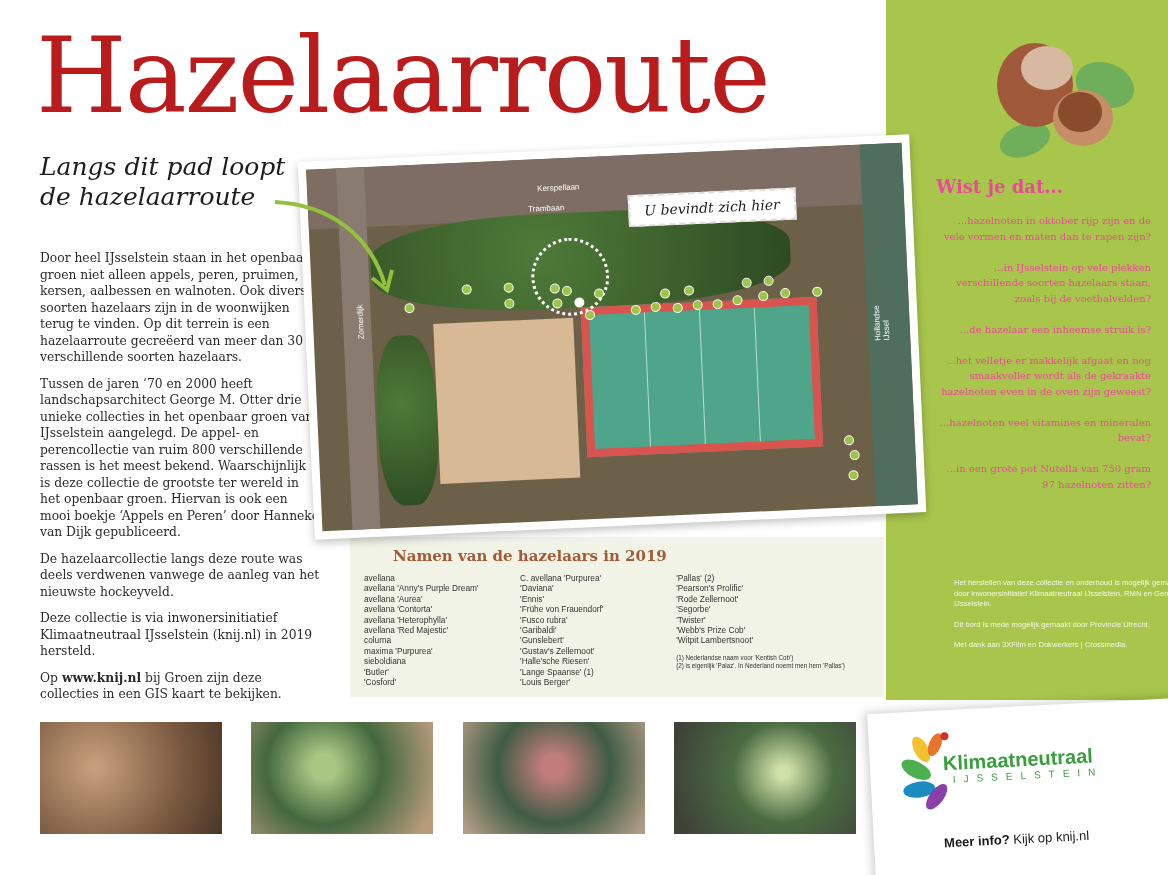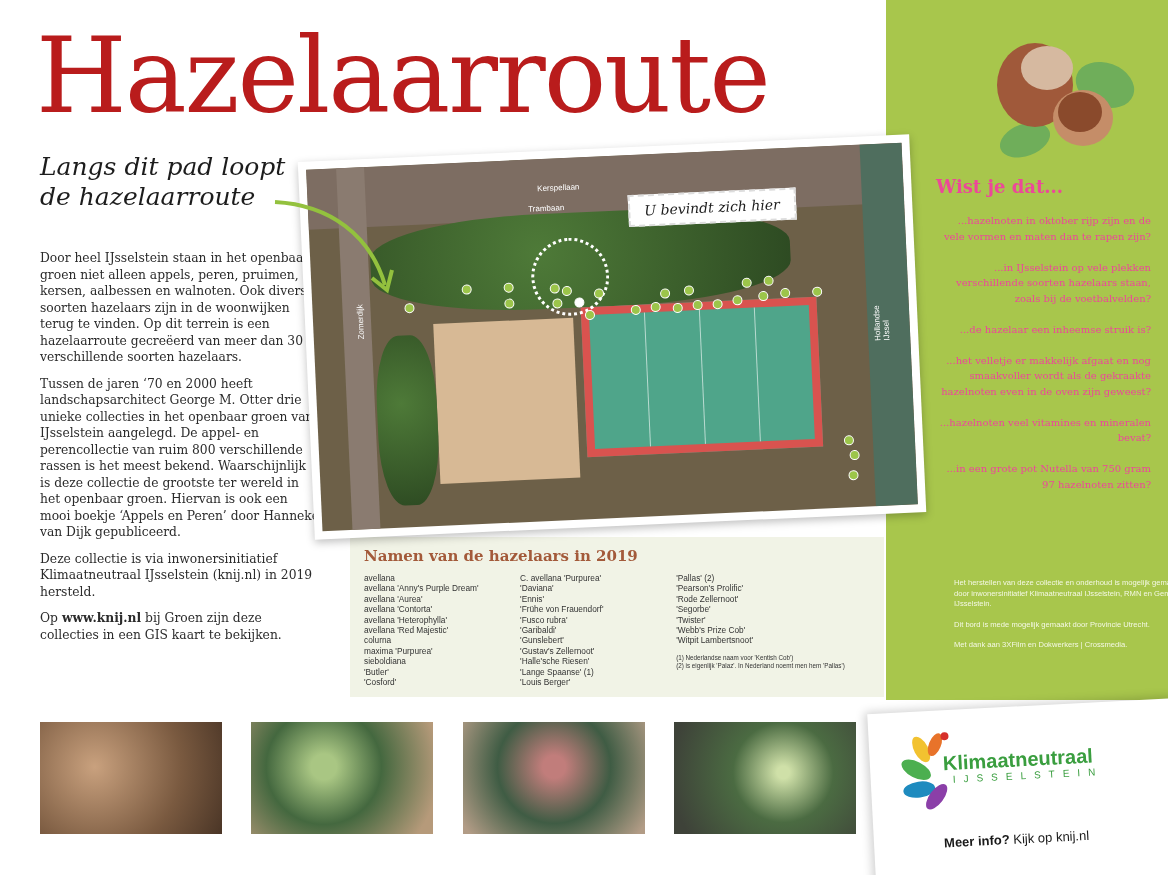--- a/index.html
+++ b/index.html
@@ -26,21 +26,21 @@
   .field-line { position: absolute; top: 0; bottom: 0; width: 1px; background: rgba(255,255,255,0.6); }
   .sand { position: absolute; left: 120px; top: 160px; width: 140px; height: 160px; background: #d7b995; }
   .water { position: absolute; right: 0; top: 0; width: 42px; height: 100%; background: #4f6e5e; }
   .dot { position: absolute; width: 10px; height: 10px; border-radius: 50%; background: #9cc54a; border: 1.5px solid #fff; }
   .dot.here { background: #fff; }
   .circle { position: absolute; left: 220px; top: 80px; width: 78px; height: 78px; border-radius: 50%; border: 3px dotted #fff; }
   .map-label { position: absolute; color: #fff; font-family: "Liberation Sans", sans-serif; font-size: 8px; }
   .here-label { position: absolute; left: 320px; top: 40px; background: #fff; padding: 6px 14px; font-style: italic; font-size: 14px; color: #1c1c1c; border: 2px dashed #ddd; }
 
   .names-box { position: absolute; left: 350px; top: 537px; width: 534px; height: 160px; background: #f1f3e6; padding: 10px 14px; }
-  .names-title { font-family: "DejaVu Serif", serif; font-weight: bold; font-size: 15px; color: #a35a3a; margin-bottom: 8px; }
+  .names-title { font-family: "DejaVu Serif", serif; font-weight: bold; font-size: 15px; color: #a35a3a; margin-bottom: 8px; margin-left: 29px; }
   .names-cols { display: flex; font-family: "Liberation Sans", sans-serif; font-size: 8.3px; line-height: 10.4px; color: #333; }
   .names-col { width: 161px; }
   .names-col.c3 { width: 200px; }
   .foot { margin-top: 8px; font-size: 6.3px; line-height: 8px; }
 
   .wist { position: absolute; left: 936px; top: 176px; width: 215px; color: #ec4899; }
   .wist h2 { font-family: "DejaVu Serif", serif; font-weight: bold; font-size: 18px; margin-bottom: 16px; }
   .wist p { font-size: 10px; line-height: 15.5px; margin-bottom: 15.5px; text-align: right; }
 
   .credits { position: absolute; left: 910px; top: 578px; width: 240px; color: #f4f8e4; font-family: "Liberation Sans", sans-serif; font-size: 7.6px; line-height: 10.5px; margin-left: 44px; }
@@ -73,20 +73,21 @@
 </div>
 
 <svg class="arrow-svg" viewBox="0 0 140 110">
   <path d="M5 12 C60 15, 100 45, 115 95" stroke="#93c13e" stroke-width="4" fill="none"></path>
   <path d="M102 88 L117 100 L122 80" stroke="#93c13e" stroke-width="4" fill="none"></path>
 </svg>
 
 <div class="intro">
   <p>Door heel IJsselstein staan in het openbaar groen niet alleen appels, peren, pruimen, kersen, aalbessen en walnoten. Ook diverse soorten hazelaars zijn in de woonwijken terug te vinden. Op dit terrein is een hazelaarroute gecreëerd van meer dan 30 verschillende soorten hazelaars.</p>
   <p>Tussen de jaren ‘70 en 2000 heeft landschapsarchitect George M. Otter drie unieke collecties in het openbaar groen van IJsselstein aangelegd. De appel- en perencollectie van ruim 800 verschillende rassen is het meest bekend. Waarschijnlijk is deze collectie de grootste ter wereld in het openbaar groen. Hiervan is ook een mooi boekje ‘Appels en Peren’ door Hanneke van Dijk gepubliceerd.</p>
+  <p>De hazelaarcollectie langs deze route was deels verdwenen vanwege de aanleg van het nieuwste hockeyveld.</p>
   <p>Deze collectie is via inwonersinitiatief Klimaatneutraal IJsselstein (knij.nl) in 2019 hersteld.</p>
   <p><span>Op </span><b>www.knij.nl</b><span> bij Groen zijn deze collecties in een GIS kaart te bekijken.</span></p>
 </div>
 
 <div class="map-frame">
   <div class="map">
     <div class="road" style="left:0;top:0;width:100%;height:60px;background:#7d6d62;"></div>
     <div class="road" style="left:30px;top:0;width:28px;height:100%;background:#8a7b70;"></div>
     <div class="trees" style="left:60px;top:55px;width:420px;height:95px;"></div>
     <div class="sand"></div>

